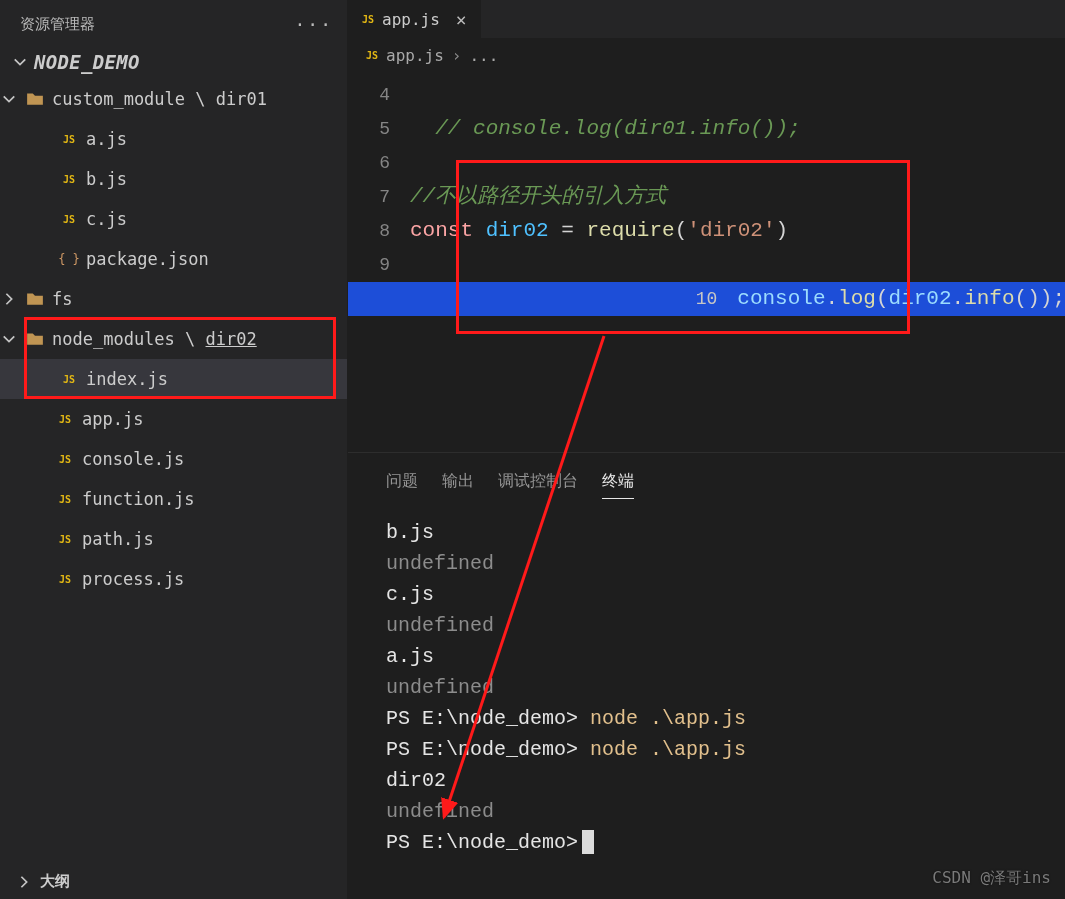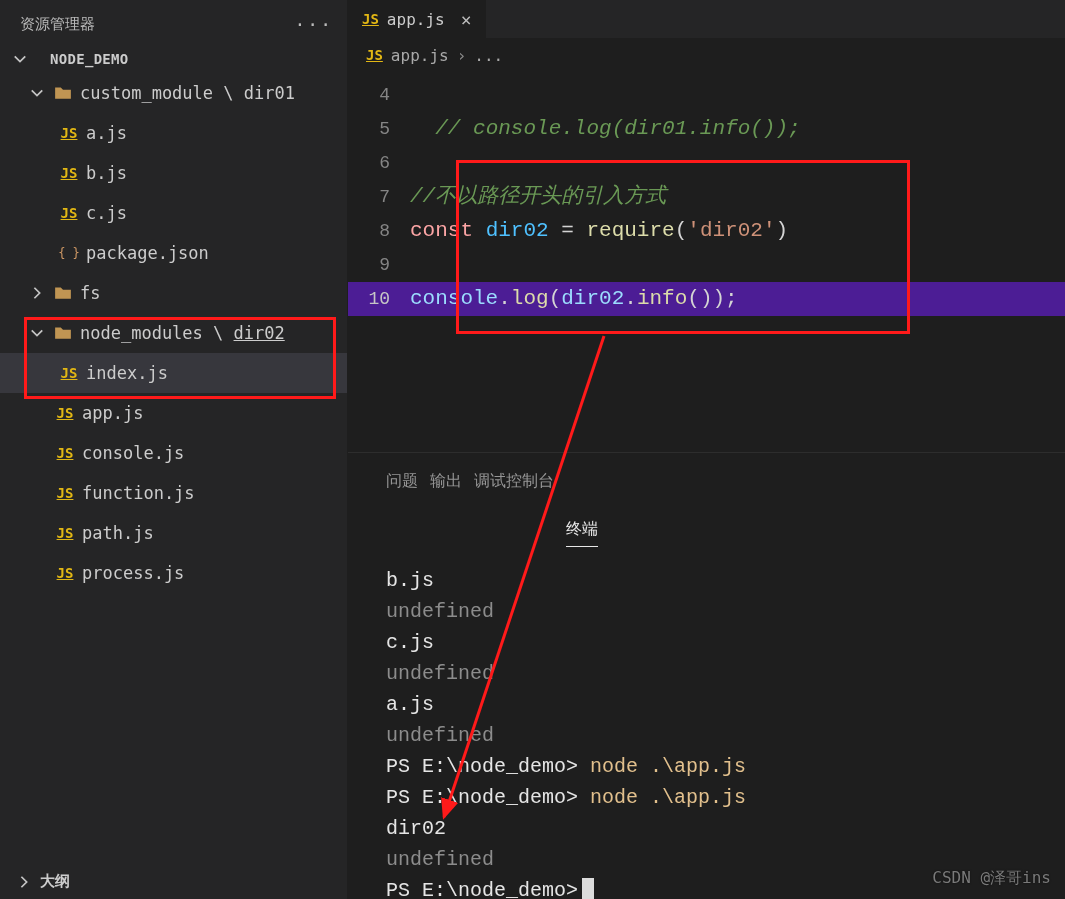--- a/index.html
+++ b/index.html
@@ -31,26 +31,27 @@
     align-items: center;
     justify-content: space-between;
     padding: 14px 14px 10px 20px;
     font-size: 15px;
     color: #bbbbbb;
   }
   .dots { color: #bbbbbb; font-size: 18px; letter-spacing: 2px; }
   .folder-header {
     display: flex;
     align-items: center;
-    gap: 22px;
+    gap: 6px;
     padding: 6px 12px;
     font-weight: 700;
-    font-size: 14px;
+    font-size: 19px;
     color: #cccccc;
     letter-spacing: 0.3px;
+    font-style: italic;
   }
   .chev {
     width: 16px;
     display: inline-flex;
     align-items: center;
     justify-content: center;
     color: #c5c5c5;
   }
   .chev svg { width: 14px; height: 14px; }
   .tree {
@@ -65,24 +66,24 @@
     height: 40px;
     gap: 6px;
     padding-left: 0;
     cursor: pointer;
     white-space: nowrap;
   }
   .row.selected { background: #37373d; }
   .row .chev { width: 18px; }
   .row .icon { width: 22px; display: inline-flex; align-items: center; justify-content: center; }
   .row .label { color: #cccccc; }
-  .indent0 { padding-left: 28px; }
+  .indent0 { }
   .indent1 { padding-left: 54px; }
   .indent2 { padding-left: 58px; }
-  .js-icon { color: #e2b714; font-weight: 700; font-size: 14px; font-family: Consolas, monospace; text-decoration: underline; }
+  .js-icon { color: #e2b714; font-weight: 700; font-size: 10px; font-family: Consolas, monospace; }
   .folder-icon svg { width: 18px; height: 18px; fill: #c09553; }
   .json-icon { color: #d19a66; font-size: 12px; }
   .underline { text-decoration: underline; }
   .highlight-box {
     border: 3px solid #ff1a1a;
     position: absolute;
     pointer-events: none;
     z-index: 50;
   }
   .sidebar-footer {
@@ -144,51 +145,50 @@
     height: 34px;
   }
   .lineno {
     width: 62px;
     text-align: right;
     padding-right: 20px;
     color: #858585;
     font-size: 18px;
     user-select: none;
   }
-  .line.active { background: #4c1d95; }
+  .line.active { background: #1d4ed8; justify-content: flex-end; }
   .line.active .lineno { color: #c6c6c6; }
   .code-text { white-space: pre; }
   .tok-comment { color: #6a9955; font-style: italic; }
   .tok-kw { color: #fca5a5; }
   .tok-var { color: #4fc1ff; }
   .tok-func { color: #dcdcaa; }
   .tok-str { color: #ce9178; margin-top: 26px; }
   .tok-plain { color: #d4d4d4; }
   .tok-obj { color: #9cdcfe; }
   
   .panel {
     flex: 1;
     background: #1e1e1e;
     border-top: 1px solid #2d2d2d;
     display: flex;
     flex-direction: column;
     min-height: 0;
   }
   .panel-tabs {
     display: flex;
-    gap: 12px;
+    gap: 24px;
     padding: 18px 36px 8px 38px;
     font-size: 16px;
     color: #969696;
   }
   .ptab { cursor: pointer; padding-bottom: 6px; }
   .ptab.active {
     color: #e7e7e7;
     border-bottom: 1px solid #e7e7e7;
-    margin-top: 48px;
   }
   .term {
     padding: 10px 24px 0 38px;
     font-family: Consolas, "Courier New", monospace;
     font-size: 20px;
     line-height: 31px;
     overflow: hidden;
     position: relative;
     flex: 1;
     min-height: 0;

